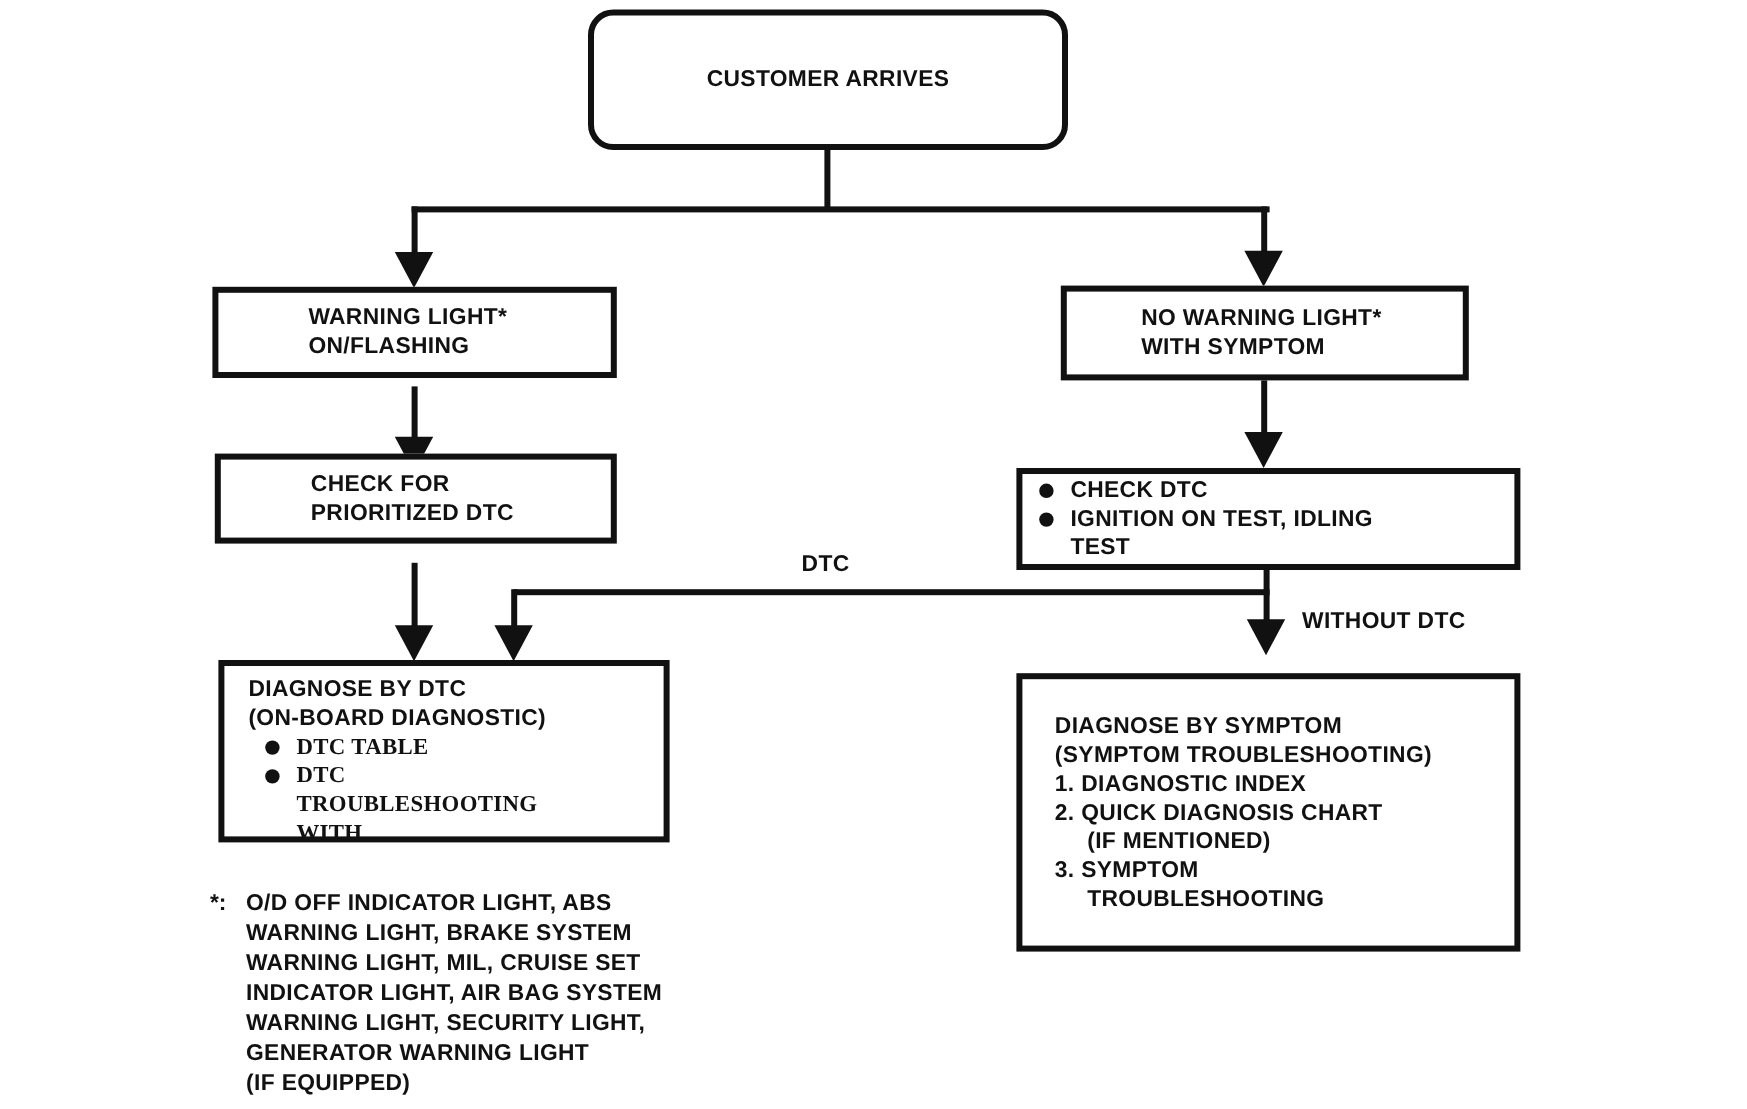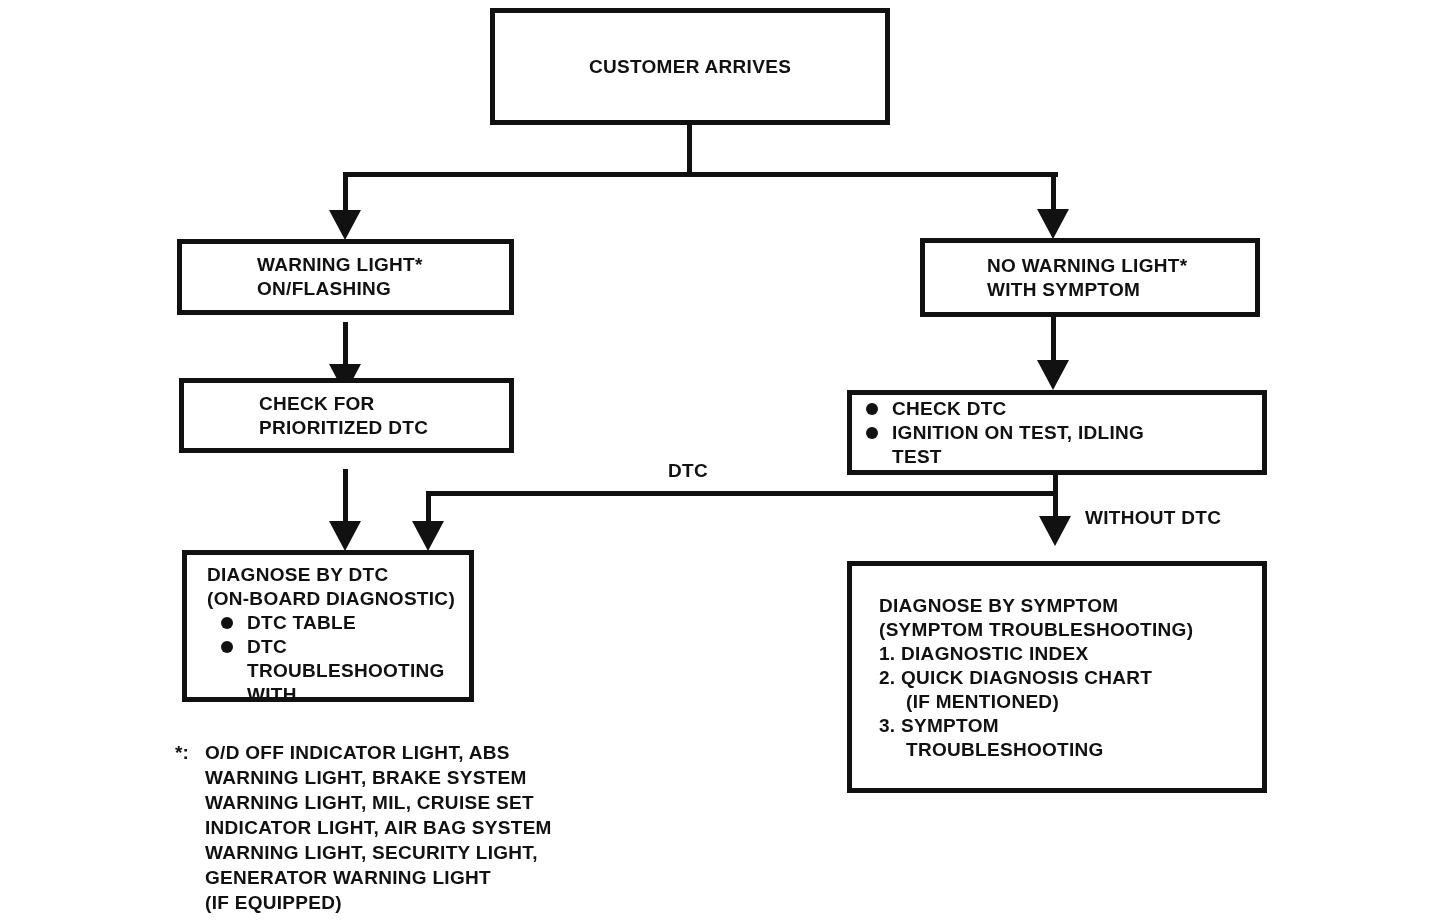--- a/index.html
+++ b/index.html
@@ -66,39 +66,39 @@
   .fline {
     font-size:19px; line-height:25px; font-weight:700;
     letter-spacing:0.3px; white-space:nowrap;
   }
 </style>
 </head>
 <body style="background: rgb(255, 255, 255);">
 
 <div id="canvas">
 
-  <div class="box" style="left:490px; top:8px; width:400px; height:117px;">
+  <div class="box" style="left:490px; top:8px; width:400px; height:117px;border-radius:21px;">
     <div class="tline center">CUSTOMER ARRIVES</div>
   </div>
 
   <div class="vline" style="left:687px; top:123px; width:5px; height:51px;"></div>
   <div class="hline" style="left:343px; top:172px; width:715px; height:5px;"></div>
 
   <div class="vline" style="left:343px; top:172px; width:5px; height:42px;"></div>
   <div class="arrow" style="left:329px; top:210px;"></div>
 
   <div class="vline" style="left:1051px; top:172px; width:5px; height:40px;"></div>
   <div class="arrow" style="left:1037px; top:209px;"></div>
 
   <div class="box" style="left:177px; top:239px; width:337px; height:76px; padding-left:75px;">
     <div class="tline">WARNING LIGHT*</div>
     <div class="tline">ON/FLASHING</div>
   </div>
 
-  <div class="box" style="left:884px; top:238px; width:340px; height:79px; padding-left:62px;margin-left:36px;">
+  <div class="box" style="left:884px; top:238px; width:340px; height:79px; padding-left:62px;">
     <div class="tline">NO WARNING LIGHT*</div>
     <div class="tline">WITH SYMPTOM</div>
   </div>
 
   <div class="vline" style="left:343px; top:322px; width:5px; height:44px;"></div>
   <div class="arrow" style="left:329px; top:364px;"></div>
 
   <div class="box" style="left:179px; top:378px; width:335px; height:75px; padding-left:75px;">
     <div class="tline">CHECK FOR</div>
     <div class="tline">PRIORITIZED DTC</div>
@@ -135,24 +135,24 @@
   <div class="vline" style="left:1053px; top:475px; width:5px; height:44px;"></div>
   <div class="hline" style="left:428px; top:491px; width:630px; height:5px;"></div>
   <div class="vline" style="left:426px; top:491px; width:5px; height:32px;"></div>
   <div class="arrow" style="left:412px; top:521px;"></div>
 
   <div class="arrow" style="left:1039px; top:516px;"></div>
 
   <div class="elabel" style="left:668px; top:459px;">DTC</div>
   <div class="elabel" style="left:1085px; top:506px;">WITHOUT DTC</div>
 
-  <div class="box" style="left:182px; top:550px; width:292px; height:152px; padding:8px 6px 0 20px; justify-content:flex-start;">
+  <div class="box" style="left:182px; top:550px; width:376px; height:152px; padding:8px 6px 0 20px; justify-content:flex-start;">
     <div class="tline">DIAGNOSE BY DTC</div>
     <div class="tline">(ON-BOARD DIAGNOSTIC)</div>
-    <div class="bullets" style="margin-left:14px;">
+    <div class="bullets" style="margin-left:14px;font-family:Liberation Serif, serif;">
       <div class="brow">
         <span class="dotcol">
             <span class="dot"></span>
           </span>
         <span class="btext">
           <span class="tline">DTC TABLE</span>
         </span>
       </div>
       <div class="brow">
         <span class="dotcol">

